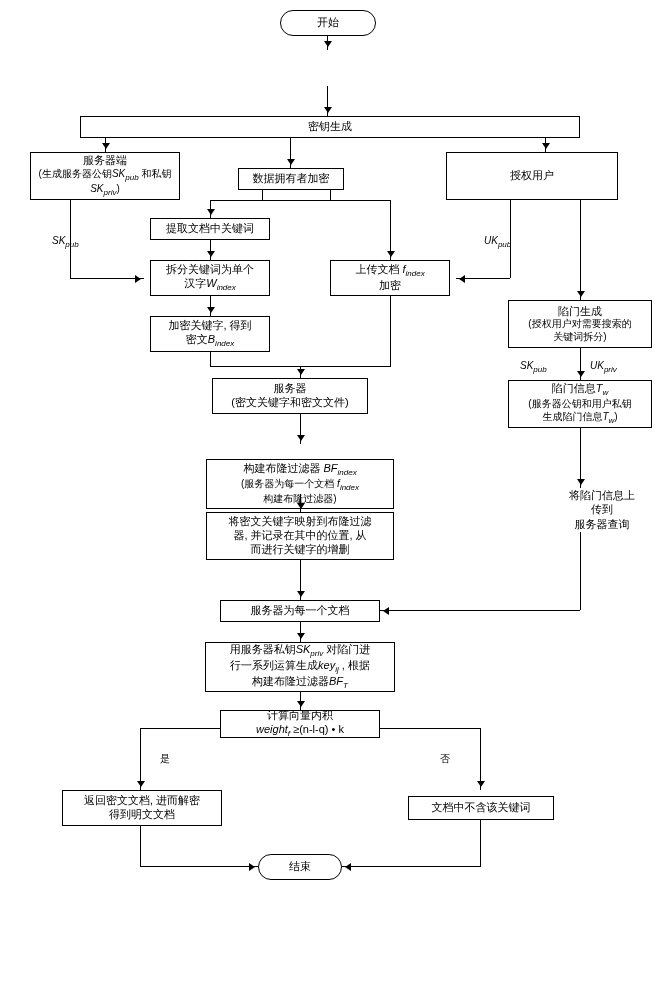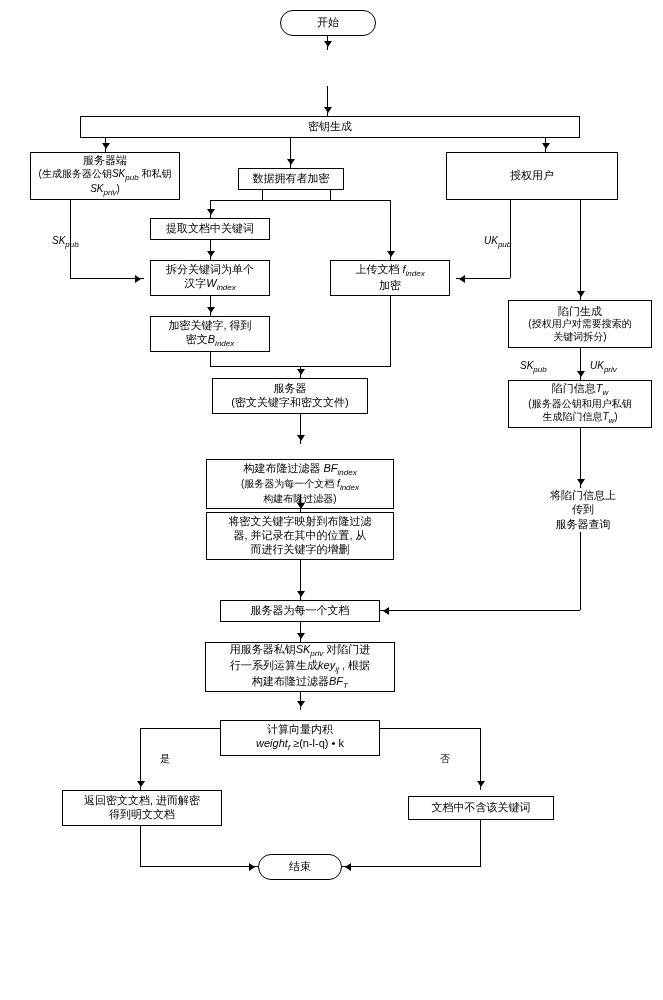--- a/index.html
+++ b/index.html
@@ -151,41 +151,41 @@
   <div class="lbl" style="left:510px;top:350px;"><em>SK<sub>pub</sub></em></div>
   <div class="lbl" style="left:580px;top:350px;"><em>UK<sub>priv</sub></em></div>
 
   <div class="box" style="left:498px;top:370px;width:144px;height:48px;">
     <div>陷门信息<em>T<sub>w</sub></em></div>
     <div style="font-size:10px;">(服务器公钥和用户私钥</div>
     <div style="font-size:10px;">生成陷门信息<em>T<sub>w</sub></em>)</div>
   </div>
   <div class="line varrow-d" style="left:570px;top:418px;width:1px;height:60px;"></div>
 
-  <div style="position:absolute;left:530px;top:478px;width:86px;text-align:center;line-height:1.3;">
+  <div style="position:absolute;left:549px;top:478px;width:86px;text-align:center;line-height:1.3;">
     <div>将陷门信息上</div>
     <div>传到</div>
     <div>服务器查询</div>
   </div>
   <div class="line" style="left:570px;top:522px;width:1px;height:78px;"></div>
   <div class="line harrow-l" style="left:370px;top:600px;width:200px;height:1px;"></div>
 
   <div class="box" style="left:210px;top:590px;width:160px;height:22px;">
     <span>服务器为每一个文档</span>
   </div>
   <div class="line varrow-d" style="left:290px;top:612px;width:1px;height:20px;"></div>
 
   <div class="box" style="left:195px;top:632px;width:190px;height:50px;">
     <div>用服务器私钥<em>SK<sub>priv</sub></em> 对陷门进</div>
     <div>行一系列运算生成<em>key<sub>ij</sub></em> , 根据</div>
     <div>构建布隆过滤器<em>BF<sub>T</sub></em></div>
   </div>
   <div class="line varrow-d" style="left:290px;top:682px;width:1px;height:18px;"></div>
 
-  <div class="box" style="left:210px;top:700px;width:160px;height:36px;margin-top:10px;">
+  <div class="box" style="left:210px;top:700px;width:160px;height:28px;">
     <div>计算向量内积</div>
     <div><em>weight<sub>f</sub></em> ≥(n-l-q) • k</div>
   </div>
 
   <div class="line" style="left:130px;top:718px;width:80px;height:1px;"></div>
   <div class="line varrow-d" style="left:130px;top:718px;width:1px;height:62px;"></div>
   <div class="lbl" style="left:150px;top:742px;font-style:normal;">是</div>
 
   <div class="line" style="left:370px;top:718px;width:100px;height:1px;"></div>
   <div class="line varrow-d" style="left:470px;top:718px;width:1px;height:62px;"></div>

